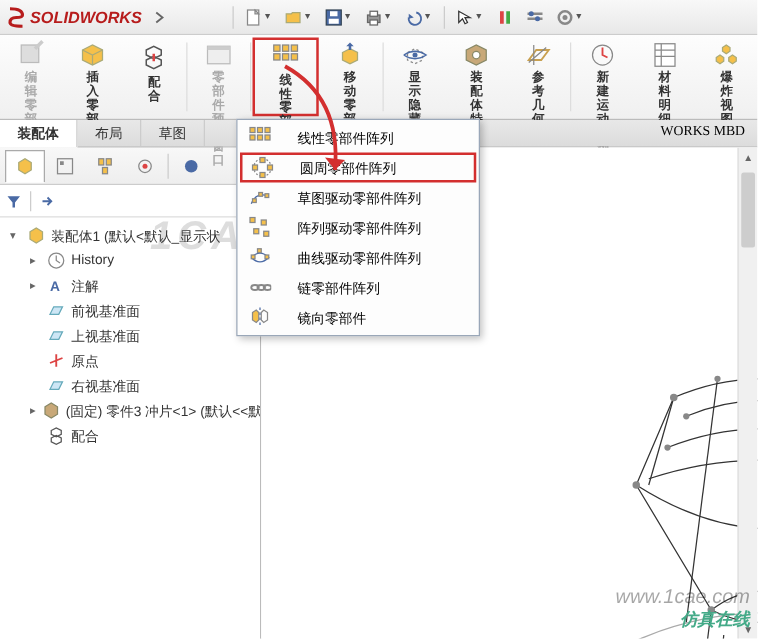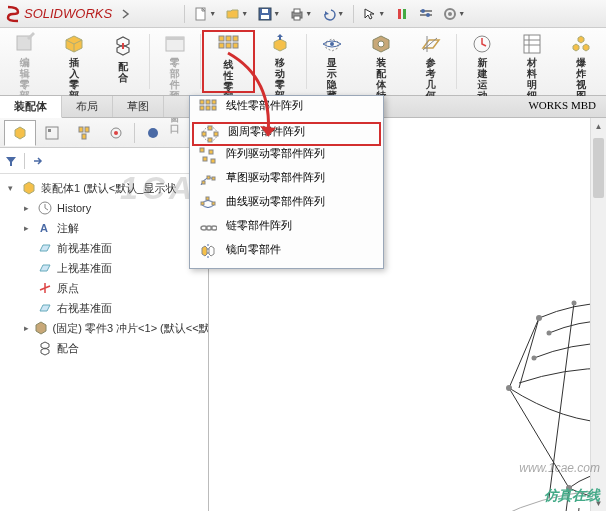--- a/index.html
+++ b/index.html
@@ -1,20 +1,20 @@
 <!DOCTYPE html>
 <html><head>
 <meta charset="utf-8">
 <style>
   * { box-sizing: border-box; margin: 0; padding: 0; }
   body { font-family: "Microsoft YaHei", Arial, sans-serif; font-size: 11px; background: #fff; width: 606px; height: 511px; overflow: hidden; position: relative; }
   
   
   .titlebar { height: 28px; background: linear-gradient(#f8f8f8,#e8e8e8); border-bottom: 1px solid #ccc; display: flex; align-items: center; padding: 0 4px; }
-  .sw-logo { color: #b71c1c; font-weight: normal; font-style: italic; font-size: 13px; margin-right: 8px; display: flex; align-items: center; }
+  .sw-logo { color: #b71c1c; font-weight: bold; font-style: italic; font-size: 13px; margin-right: 8px; display: flex; align-items: center; }
   .sw-logo svg { margin-right: 2px; }
   .title-arrow { width: 12px; height: 12px; }
   .qat { display: flex; align-items: center; gap: 4px; margin-left: 50px; }
   .qat-sep { width: 1px; height: 18px; background: #ccc; margin: 0 2px; }
   .qat-btn { width: 20px; height: 20px; display: flex; align-items: center; justify-content: center; cursor: pointer; }
   .qat-btn.dd { width: 28px; }
   .dd-arrow { font-size: 7px; color: #555; margin-left: 1px; }
   
   
   .ribbon { height: 68px; background: linear-gradient(#fdfdfd,#f0f0f0); border-bottom: 1px solid #bbb; display: flex; align-items: stretch; padding: 2px 0; position: relative; }
@@ -42,32 +42,32 @@
   .tree-hdr { height: 26px; display:flex; align-items:center; gap:6px; border-bottom:1px solid #ddd; padding: 0 4px;}
   .tree-row { display: flex; align-items: center; padding: 2px 2px 2px 6px; gap: 4px; font-size: 11px; color: #333; cursor: pointer; white-space: nowrap; }
   .tree-row .twist { width: 9px; font-size: 9px; color: #666; }
   .tree-row.child { padding-left: 22px; }
   .tree-icon { width: 16px; height: 16px; display: flex; align-items: center; justify-content: center; }
   
   .viewport { flex: 1; position: relative; background: #fff; overflow: hidden; }
   
   
   .dropdown { position: absolute; left: 189px; top: 95px; width: 195px; background: #fdfdfd; border: 1px solid #9aa7b8; box-shadow: 2px 2px 6px rgba(0,0,0,.25); z-index: 20; padding: 2px; }
-  .dd-item { display: flex; height: 24px; padding: 0 6px; gap: 8px; font-size: 11px; cursor: pointer; }
+  .dd-item { display: flex; align-items: center; height: 24px; padding: 0 6px; gap: 20px; font-size: 11px; cursor: pointer; }
   .dd-item.hl { border: 2px solid #d32f2f; }
   .dd-icon { width: 20px; height: 20px; display: flex; align-items: center; justify-content: center; }
   
   
   .red-arrow { position: absolute; left: 218px; top: 48px; z-index: 30; pointer-events: none; }
   
   
   .wm { position: absolute; font-size: 32px; color: rgba(120,120,120,.25); font-weight: bold; letter-spacing: 4px; pointer-events: none; font-style: italic;}
   .wm1 { left: 120px; top: 170px; }
   .wm-bottom { position: absolute; right: 6px; bottom: 6px; font-size: 14px; color: #4a8; font-style: italic; font-weight: bold; }
-  .wm-url { position: absolute; right: 6px; bottom: 36px; font-size: 12px; color: rgba(0,0,0,.35); font-style: italic;}
+  .wm-url { position: absolute; right: 6px; bottom: 24px; font-size: 16px; color: rgba(0,0,0,.35); font-style: italic;}
   
   
   .wire { position: absolute; left: 210px; top: 140px; }
   
   .scrollbar-v { position:absolute; right:0; top:0; bottom:0; width:16px; background:#f0f0f0; border-left:1px solid #ddd;}
   .scrollbar-v .thumb { position:absolute; left:2px; right:2px; top:20px; height:60px; background:#cdcdcd; border-radius:2px;}
   .scrollbar-v .arr { position:absolute; left:0; right:0; height:16px; display:flex; align-items:center; justify-content:center; font-size:8px; color:#666;}
 </style>
 </head>
 <body>
@@ -508,42 +508,42 @@
           <rect x="13" y="7" width="4" height="4" fill="#f5c04a" stroke="#888"></rect>
           <rect x="7" y="13" width="4" height="4" fill="#f5c04a" stroke="#888"></rect>
           <rect x="1" y="7" width="4" height="4" fill="#f5c04a" stroke="#888"></rect>
         </svg>
       </span>
       <span>圆周零部件阵列</span>
     </div>
   <div class="dd-item">
       <span class="dd-icon">
         <svg width="18" height="18">
+          <path d="M2 14 Q6 4 16 8" stroke="#4a6aa5" fill="none"></path>
+          <rect x="3" y="10" width="3" height="3" fill="#f5c04a" stroke="#888"></rect>
+          <rect x="8" y="5" width="3" height="3" fill="#f5c04a" stroke="#888"></rect>
+          <rect x="13" y="6" width="3" height="3" fill="#f5c04a" stroke="#888"></rect>
+        </svg>
+      </span>
+      <span>草图驱动零部件阵列</span>
+    </div>
+  <div class="dd-item">
+      <span class="dd-icon">
+        <svg width="18" height="18">
           <rect x="1" y="1" width="4" height="4" fill="#f5c04a" stroke="#888"></rect>
           <rect x="10" y="3" width="4" height="4" fill="#f5c04a" stroke="#888"></rect>
           <rect x="4" y="10" width="4" height="4" fill="#f5c04a" stroke="#888"></rect>
           <rect x="12" y="12" width="4" height="4" fill="#f5c04a" stroke="#888"></rect>
         </svg>
       </span>
       <span>阵列驱动零部件阵列</span>
     </div>
   <div class="dd-item">
       <span class="dd-icon">
         <svg width="18" height="18">
-          <path d="M2 14 Q6 4 16 8" stroke="#4a6aa5" fill="none"></path>
-          <rect x="3" y="10" width="3" height="3" fill="#f5c04a" stroke="#888"></rect>
-          <rect x="8" y="5" width="3" height="3" fill="#f5c04a" stroke="#888"></rect>
-          <rect x="13" y="6" width="3" height="3" fill="#f5c04a" stroke="#888"></rect>
-        </svg>
-      </span>
-      <span>草图驱动零部件阵列</span>
-    </div>
-  <div class="dd-item">
-      <span class="dd-icon">
-        <svg width="18" height="18">
           <path d="M2 9 Q9 2 16 9 Q9 16 2 9" stroke="#4a6aa5" fill="none"></path>
           <rect x="2" y="7" width="3" height="3" fill="#f5c04a" stroke="#888"></rect>
           <rect x="7" y="2" width="3" height="3" fill="#f5c04a" stroke="#888"></rect>
           <rect x="13" y="7" width="3" height="3" fill="#f5c04a" stroke="#888"></rect>
         </svg>
       </span>
       <span>曲线驱动零部件阵列</span>
     </div>
   <div class="dd-item">
       <span class="dd-icon">

